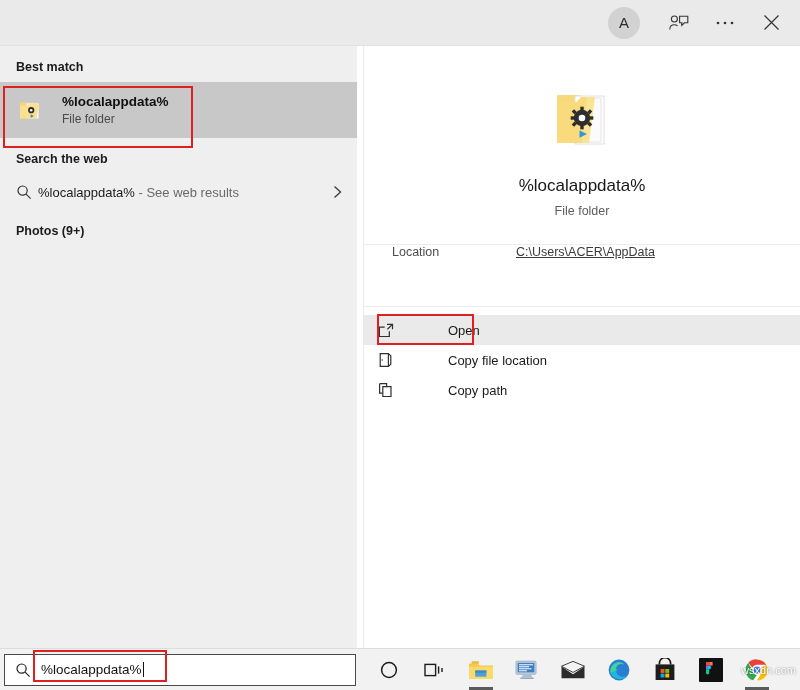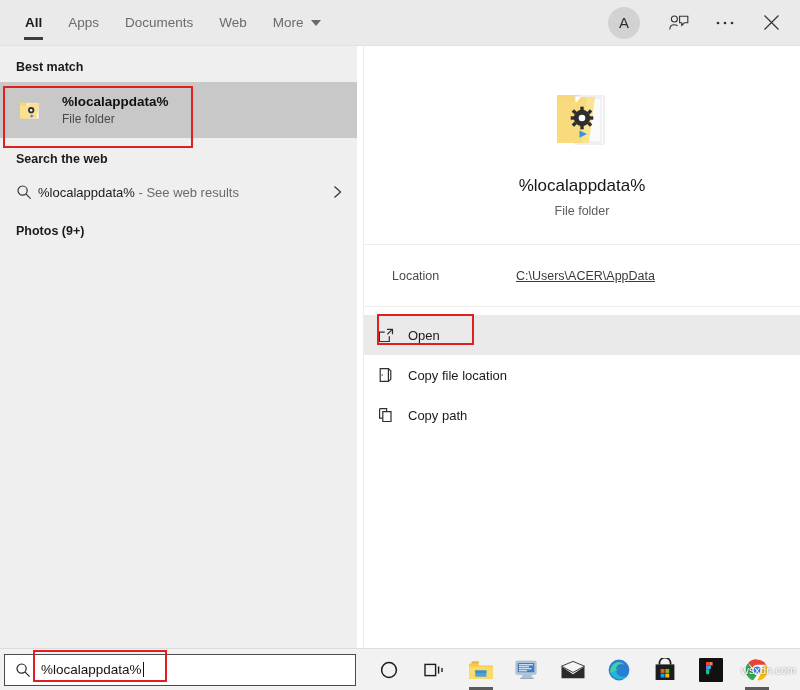--- a/index.html
+++ b/index.html
@@ -153,41 +153,42 @@
     display: flex;
     flex-direction: column;
     align-items: center;
     border-bottom: 1px solid #ececec;
   }
   .preview-title { font-size: 17px; color: #171717; margin-top: 16px; }
   .preview-sub { font-size: 12.5px; color: #5d5d5d; margin-top: 8px; }
 
   .meta-card {
     display: flex;
-    align-items: center;
+    align-items: flex-start;
     height: 62px;
     padding-left: 28px;
     border-bottom: 1px solid #ececec;
   }
   .meta-label { font-size: 12.5px; color: #4c4c4c; width: 108px; }
   .meta-value {
     font-size: 12.5px;
     color: #3b3b3b;
     text-decoration: underline;
     cursor: default;
     margin-left: 16px;
   }
 
   .actions { padding-top: 8px; }
   .action-row {
     display: flex;
     align-items: center;
-    height: 40px;
+    height: 30px;
     padding-left: 14px;
     cursor: default;
+    gap: 40px;
   }
   .action-row.hover { background: #eaeaea; }
   .action-icon {
     width: 30px;
     display: flex;
     align-items: center;
     color: #2f2f2f;
   }
   .action-label { font-size: 13px; color: #1b1b1b; }
 
@@ -258,38 +259,20 @@
   }
 </style>
 </head>
 <body>
 
 <div id="app">
 
   <div class="flyout">
 
     <div class="header">
-      <div class="tabs">
-        <div class="tab active">
-          <span>All</span>
-        </div>
-        <div class="tab">
-          <span>Apps</span>
-        </div>
-        <div class="tab">
-          <span>Documents</span>
-        </div>
-        <div class="tab">
-          <span>Web</span>
-        </div>
-        <div class="tab">
-          <span>More</span>
-          <span class="caret"></span>
-        </div>
-      </div>
 
       <div class="header-spacer"></div>
 
       <div class="header-right">
         <div class="avatar">
           <span>A</span>
         </div>
         <div class="hicon">
           <svg width="20" height="18" viewBox="0 0 20 18" fill="none" stroke="currentColor" stroke-width="1.1">
             <circle cx="5.4" cy="5" r="3"></circle>

